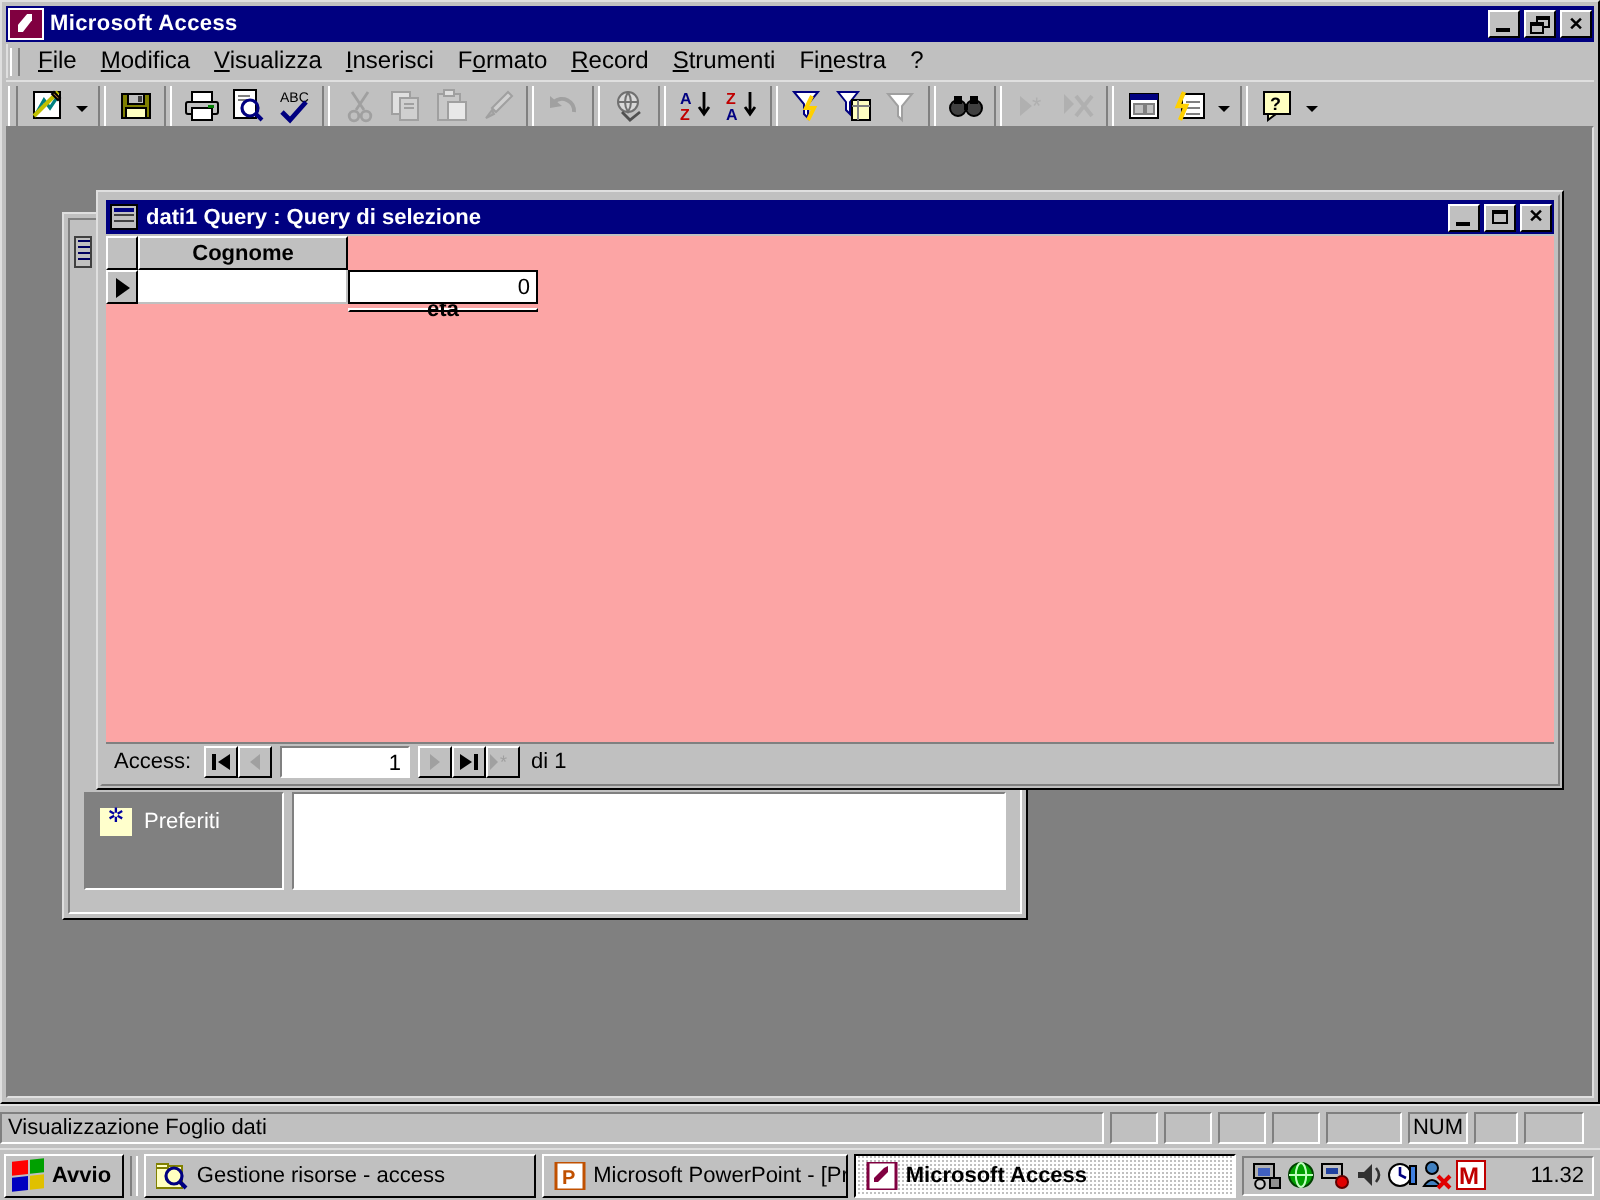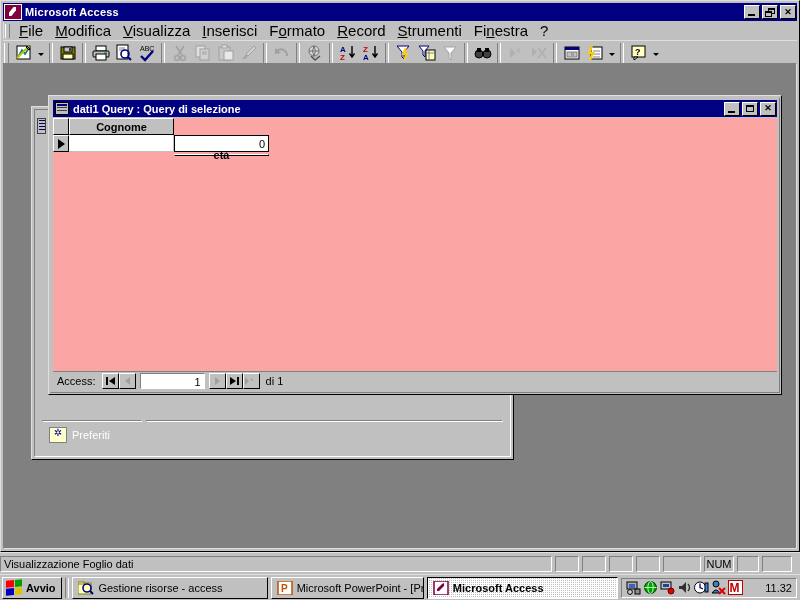--- a/index.html
+++ b/index.html
@@ -82,21 +82,21 @@
     height:17px; margin:1px 2px 0 2px;
     display:flex; align-items:center;
     background:#c0c0c0;
     border-left:1px solid #dfdfdf;
   }
   #menubar .grip {
     width:3px; height:14px; margin:0 3px 0 1px;
     border-left:1px solid #fff; border-right:1px solid #808080;
   }
   .menuitem {
-    padding:1px 6px 2px 6px; font-size:15px; white-space:nowrap; cursor:default;
+    padding:1px 6px 2px 6px; font-size:12px; white-space:nowrap; cursor:default;
   }
   .menuitem u { text-decoration:underline; }
 
   
   #toolbar {
     height:24px; margin:1px 2px 0 2px;
     display:flex; align-items:center;
     background:#c0c0c0;
     border-top:1px solid #dfdfdf;
   }
@@ -140,21 +140,20 @@
   }
   #db-inner {
     position:absolute; left:2px; top:2px; right:2px; bottom:2px;
     border-top:1px solid #808080; border-left:1px solid #808080;
     border-right:1px solid #fff;  border-bottom:1px solid #fff;
     box-sizing:border-box;
   }
   #db-panes {
     position:absolute; left:7px; top:286px; right:7px; bottom:11px;
     display:flex;
-    align-items:center;
   }
   #db-left-pane {
     width:100px;
     background:#808080;
     border-top:1px solid #808080; border-left:1px solid #808080;
     border-right:1px solid #fff;  border-bottom:1px solid #fff;
     box-sizing:border-box; position:relative;
   }
   .pane-item {
     position:absolute; left:6px; top:6px;

